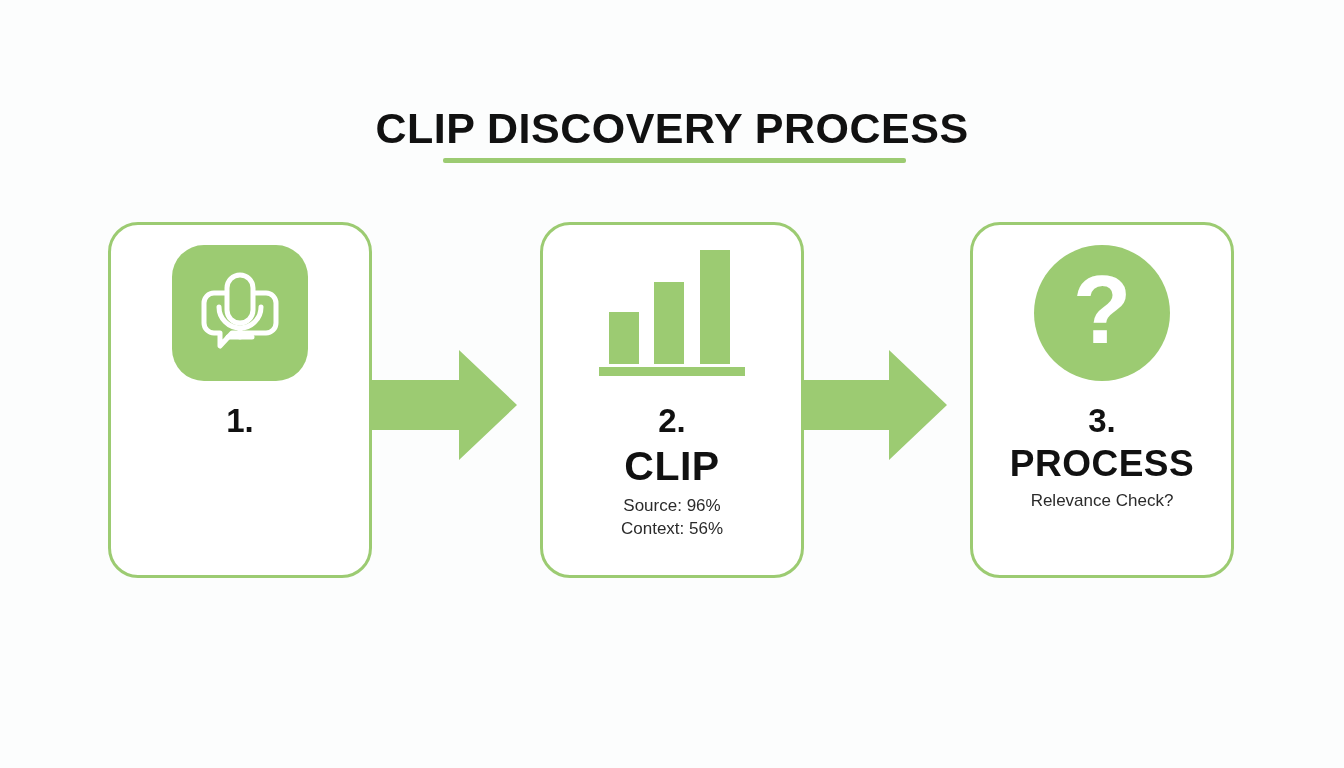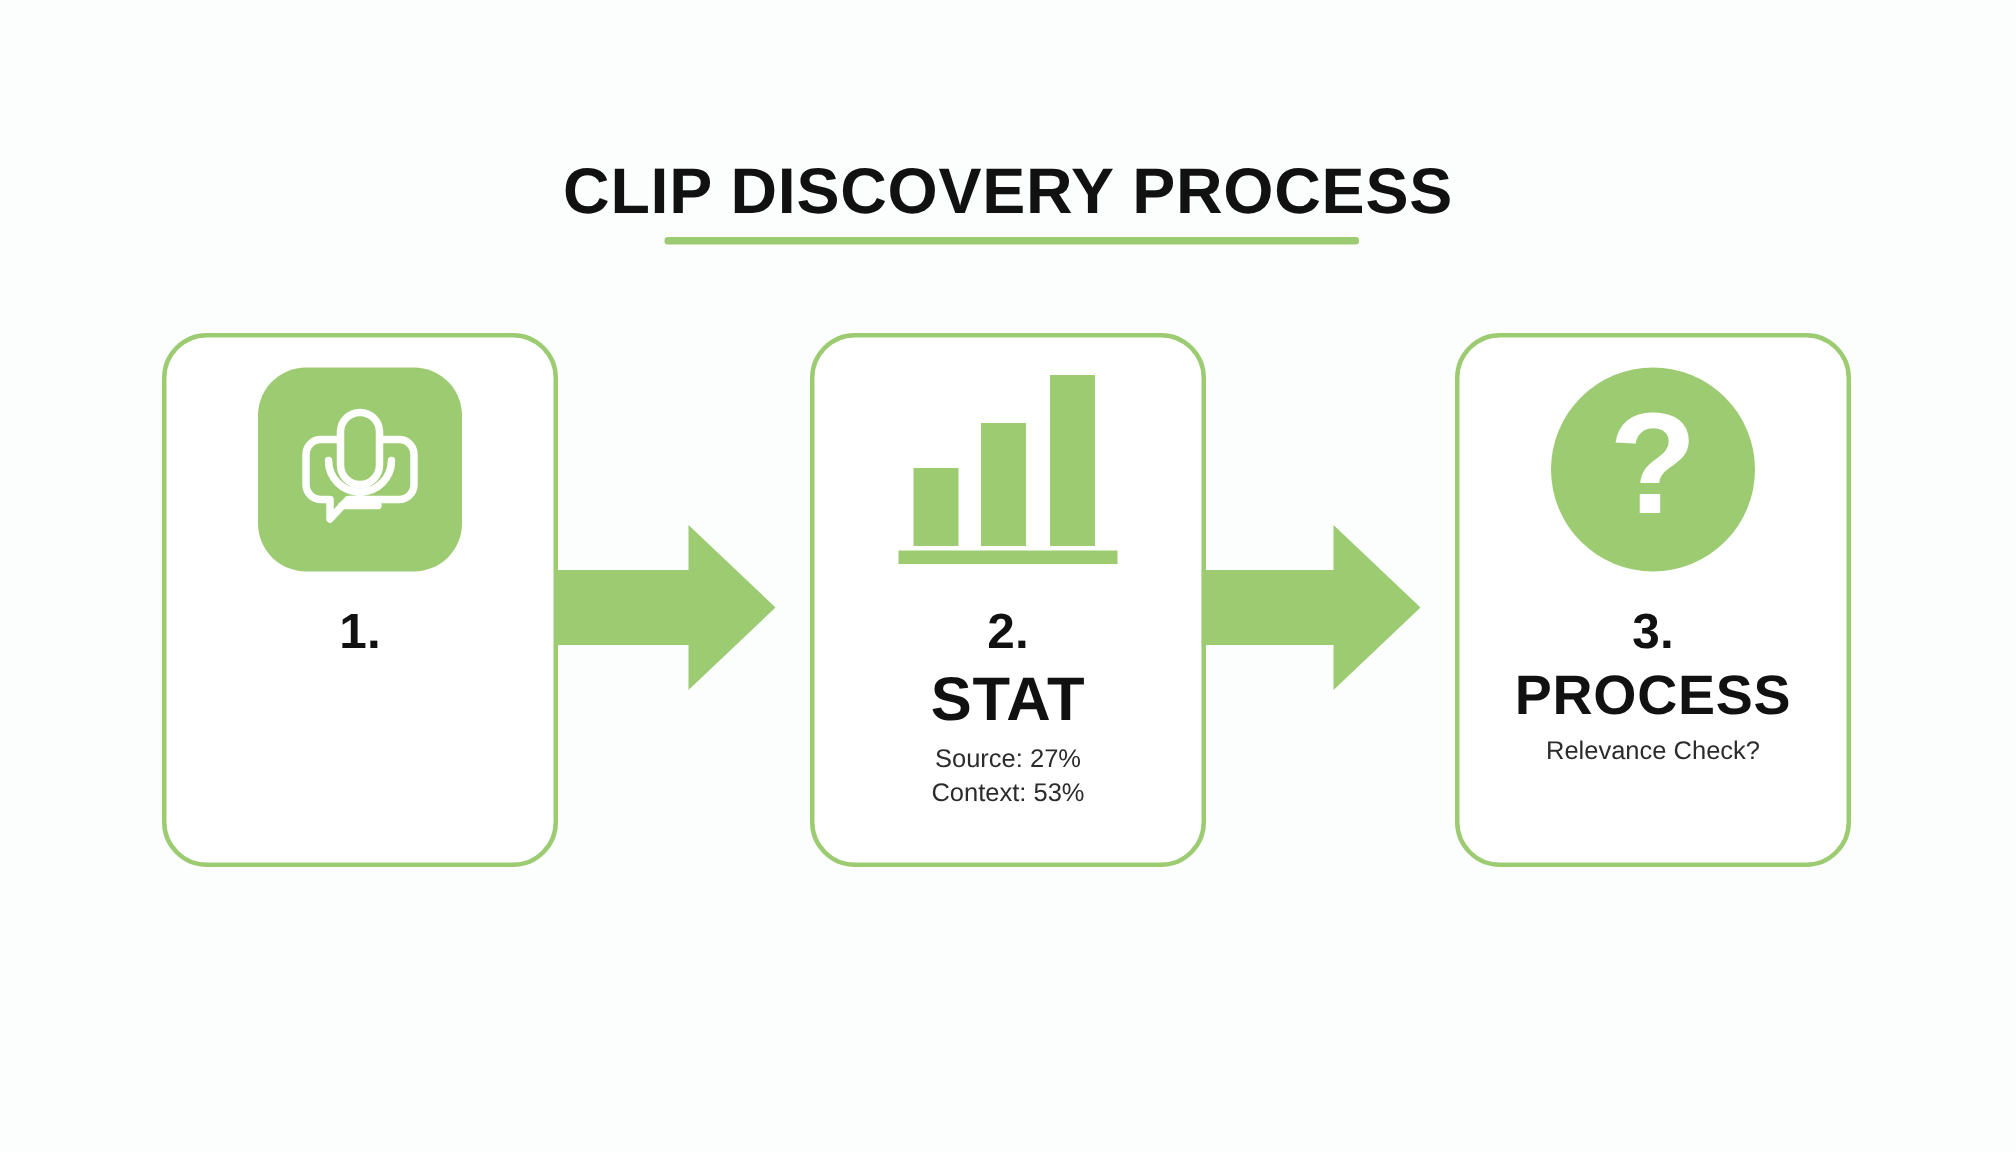--- a/index.html
+++ b/index.html
@@ -222,23 +222,23 @@
       <div class="icon-wrap">
         <div class="bars">
           <div class="bar b1"></div>
           <div class="bar b2"></div>
           <div class="bar b3"></div>
           <div class="baseline"></div>
         </div>
       </div>
       <div class="labels">
         <div class="step-num">2.</div>
-        <div class="step-name">STAT</div>
-        <div class="sub">Source: 27%</div>
-        <div class="sub" style="margin-top:0">Context: 53%</div>
+        <div class="step-name">CLIP</div>
+        <div class="sub">Source: 96%</div>
+        <div class="sub" style="margin-top:0">Context: 56%</div>
       </div>
     </div>
 
     <div class="arrow arrow-2">
       <svg width="146" height="110" viewBox="0 0 146 110" aria-hidden="true">
         <polygon points="0,30 88,30 88,0 146,55 88,110 88,80 0,80" fill="#9ccb72"></polygon>
       </svg>
     </div>
 
     <div class="card card-3">

